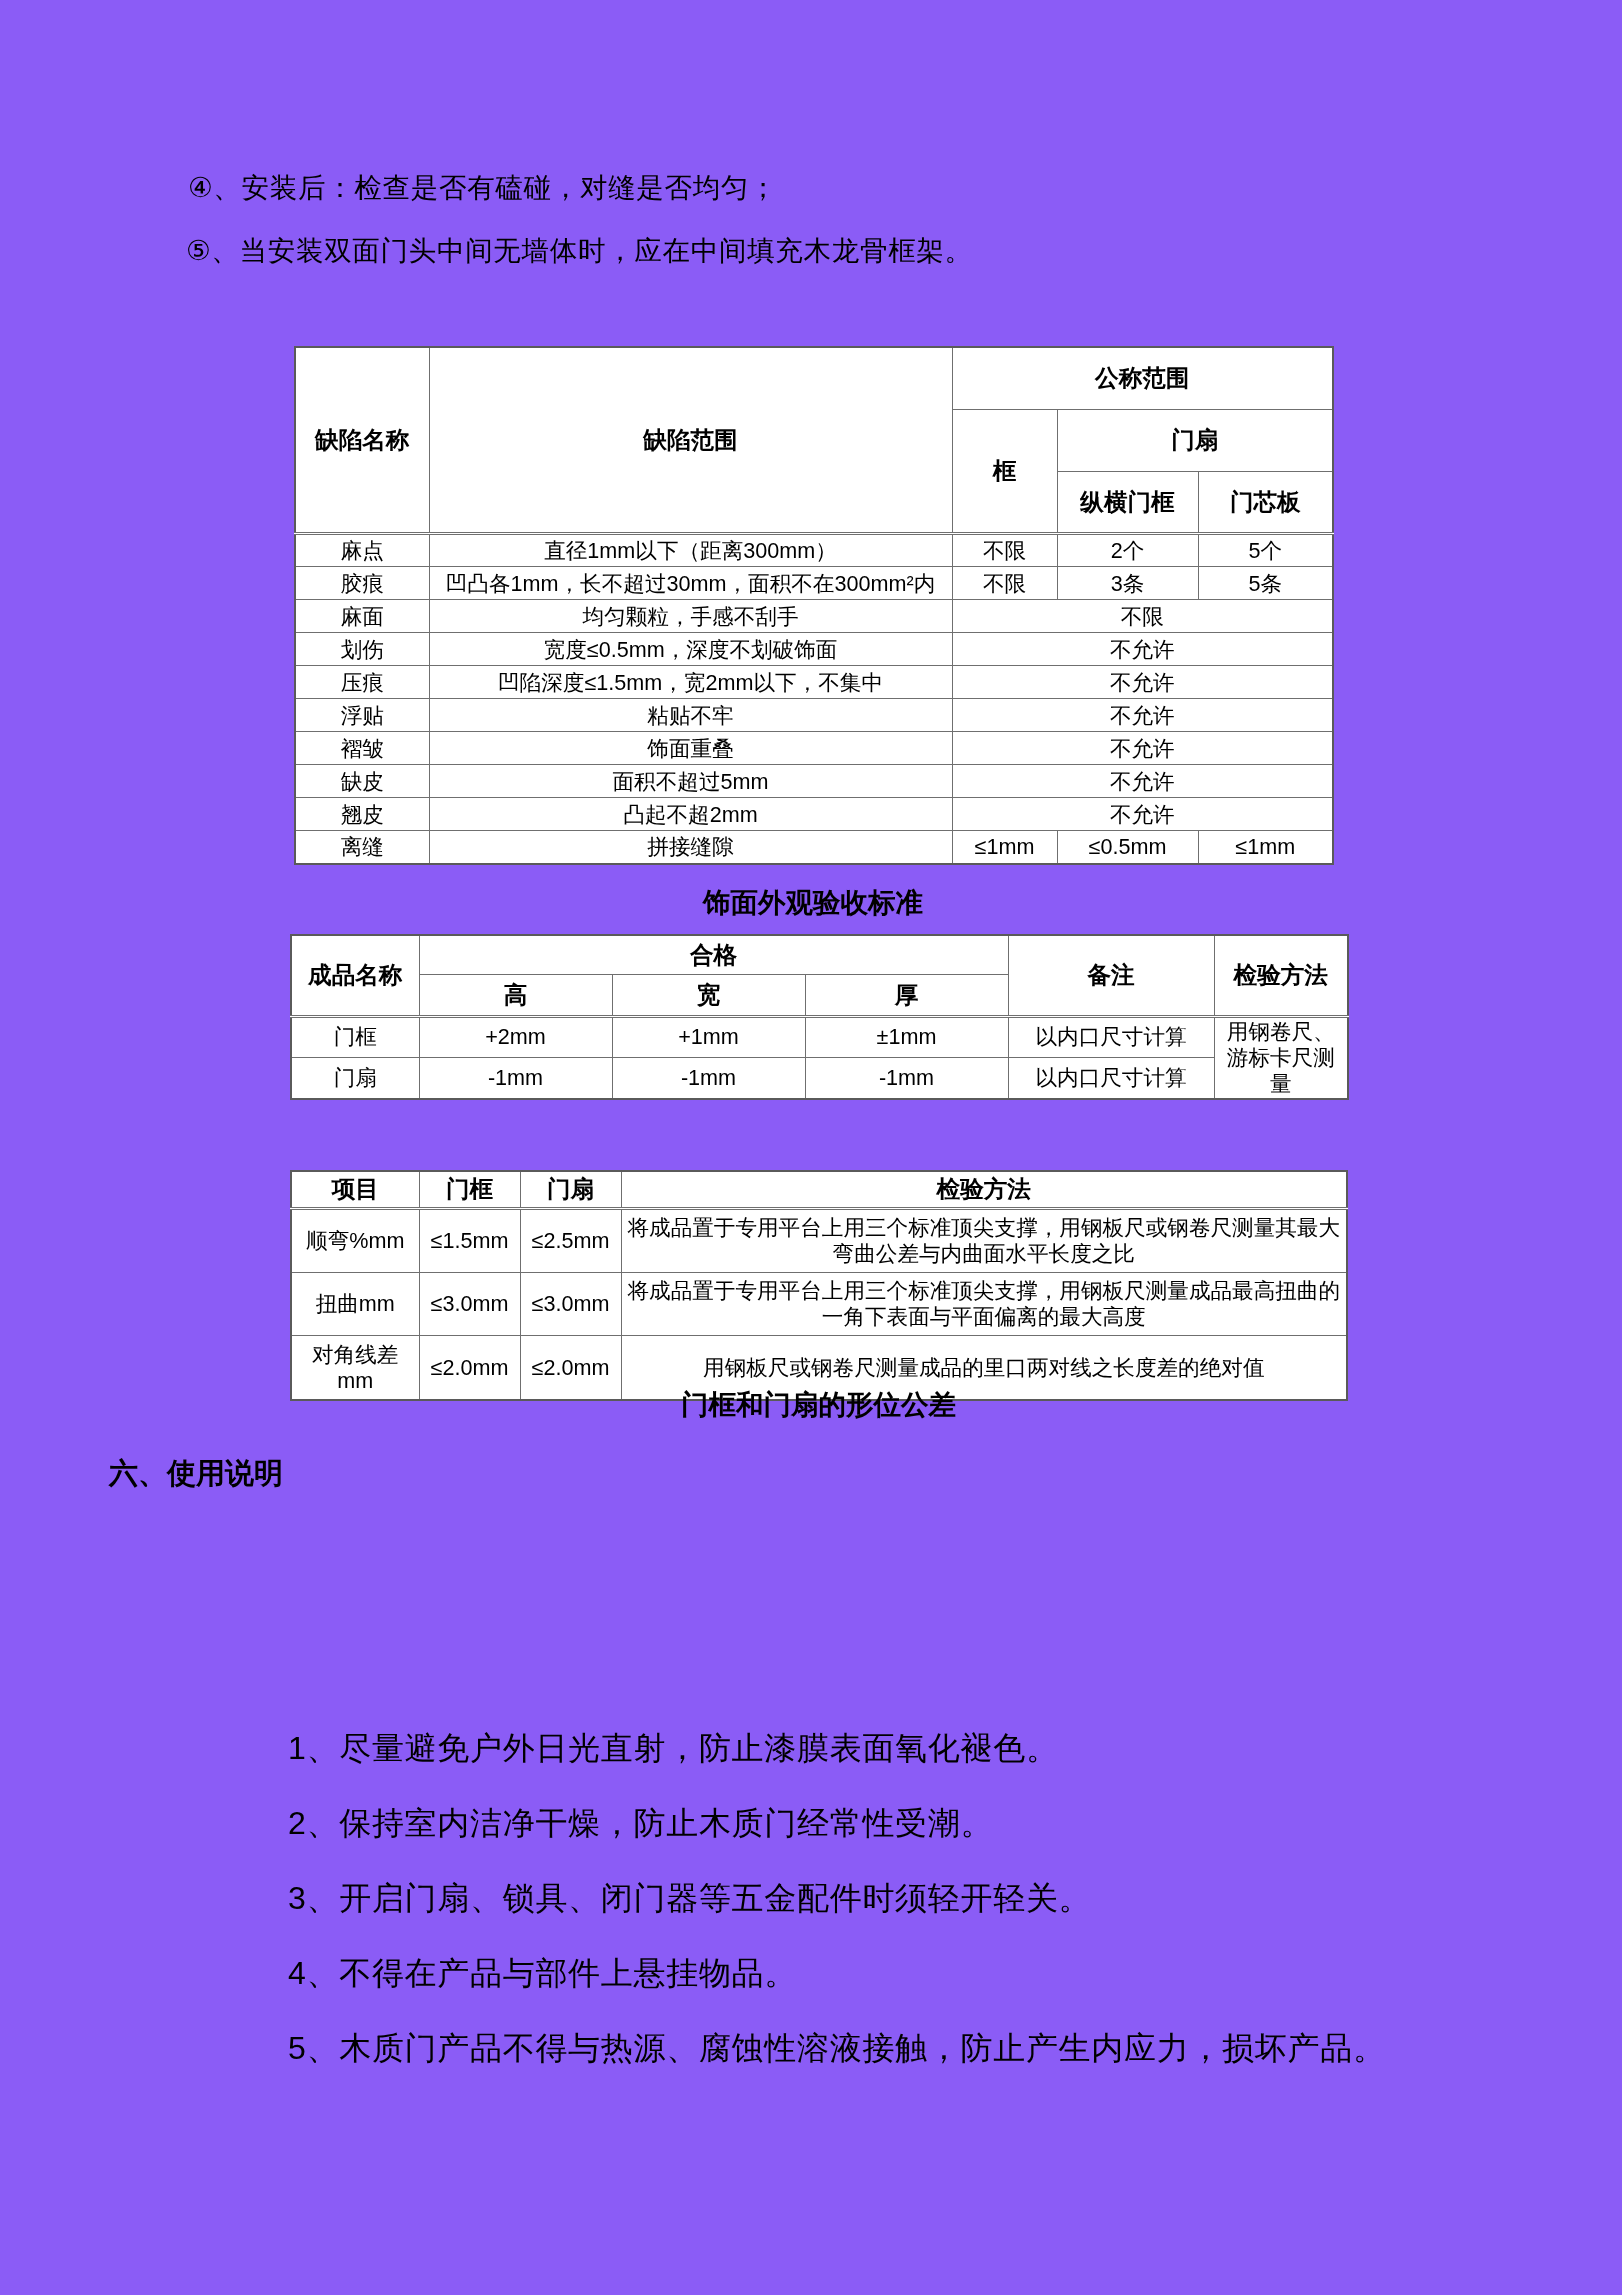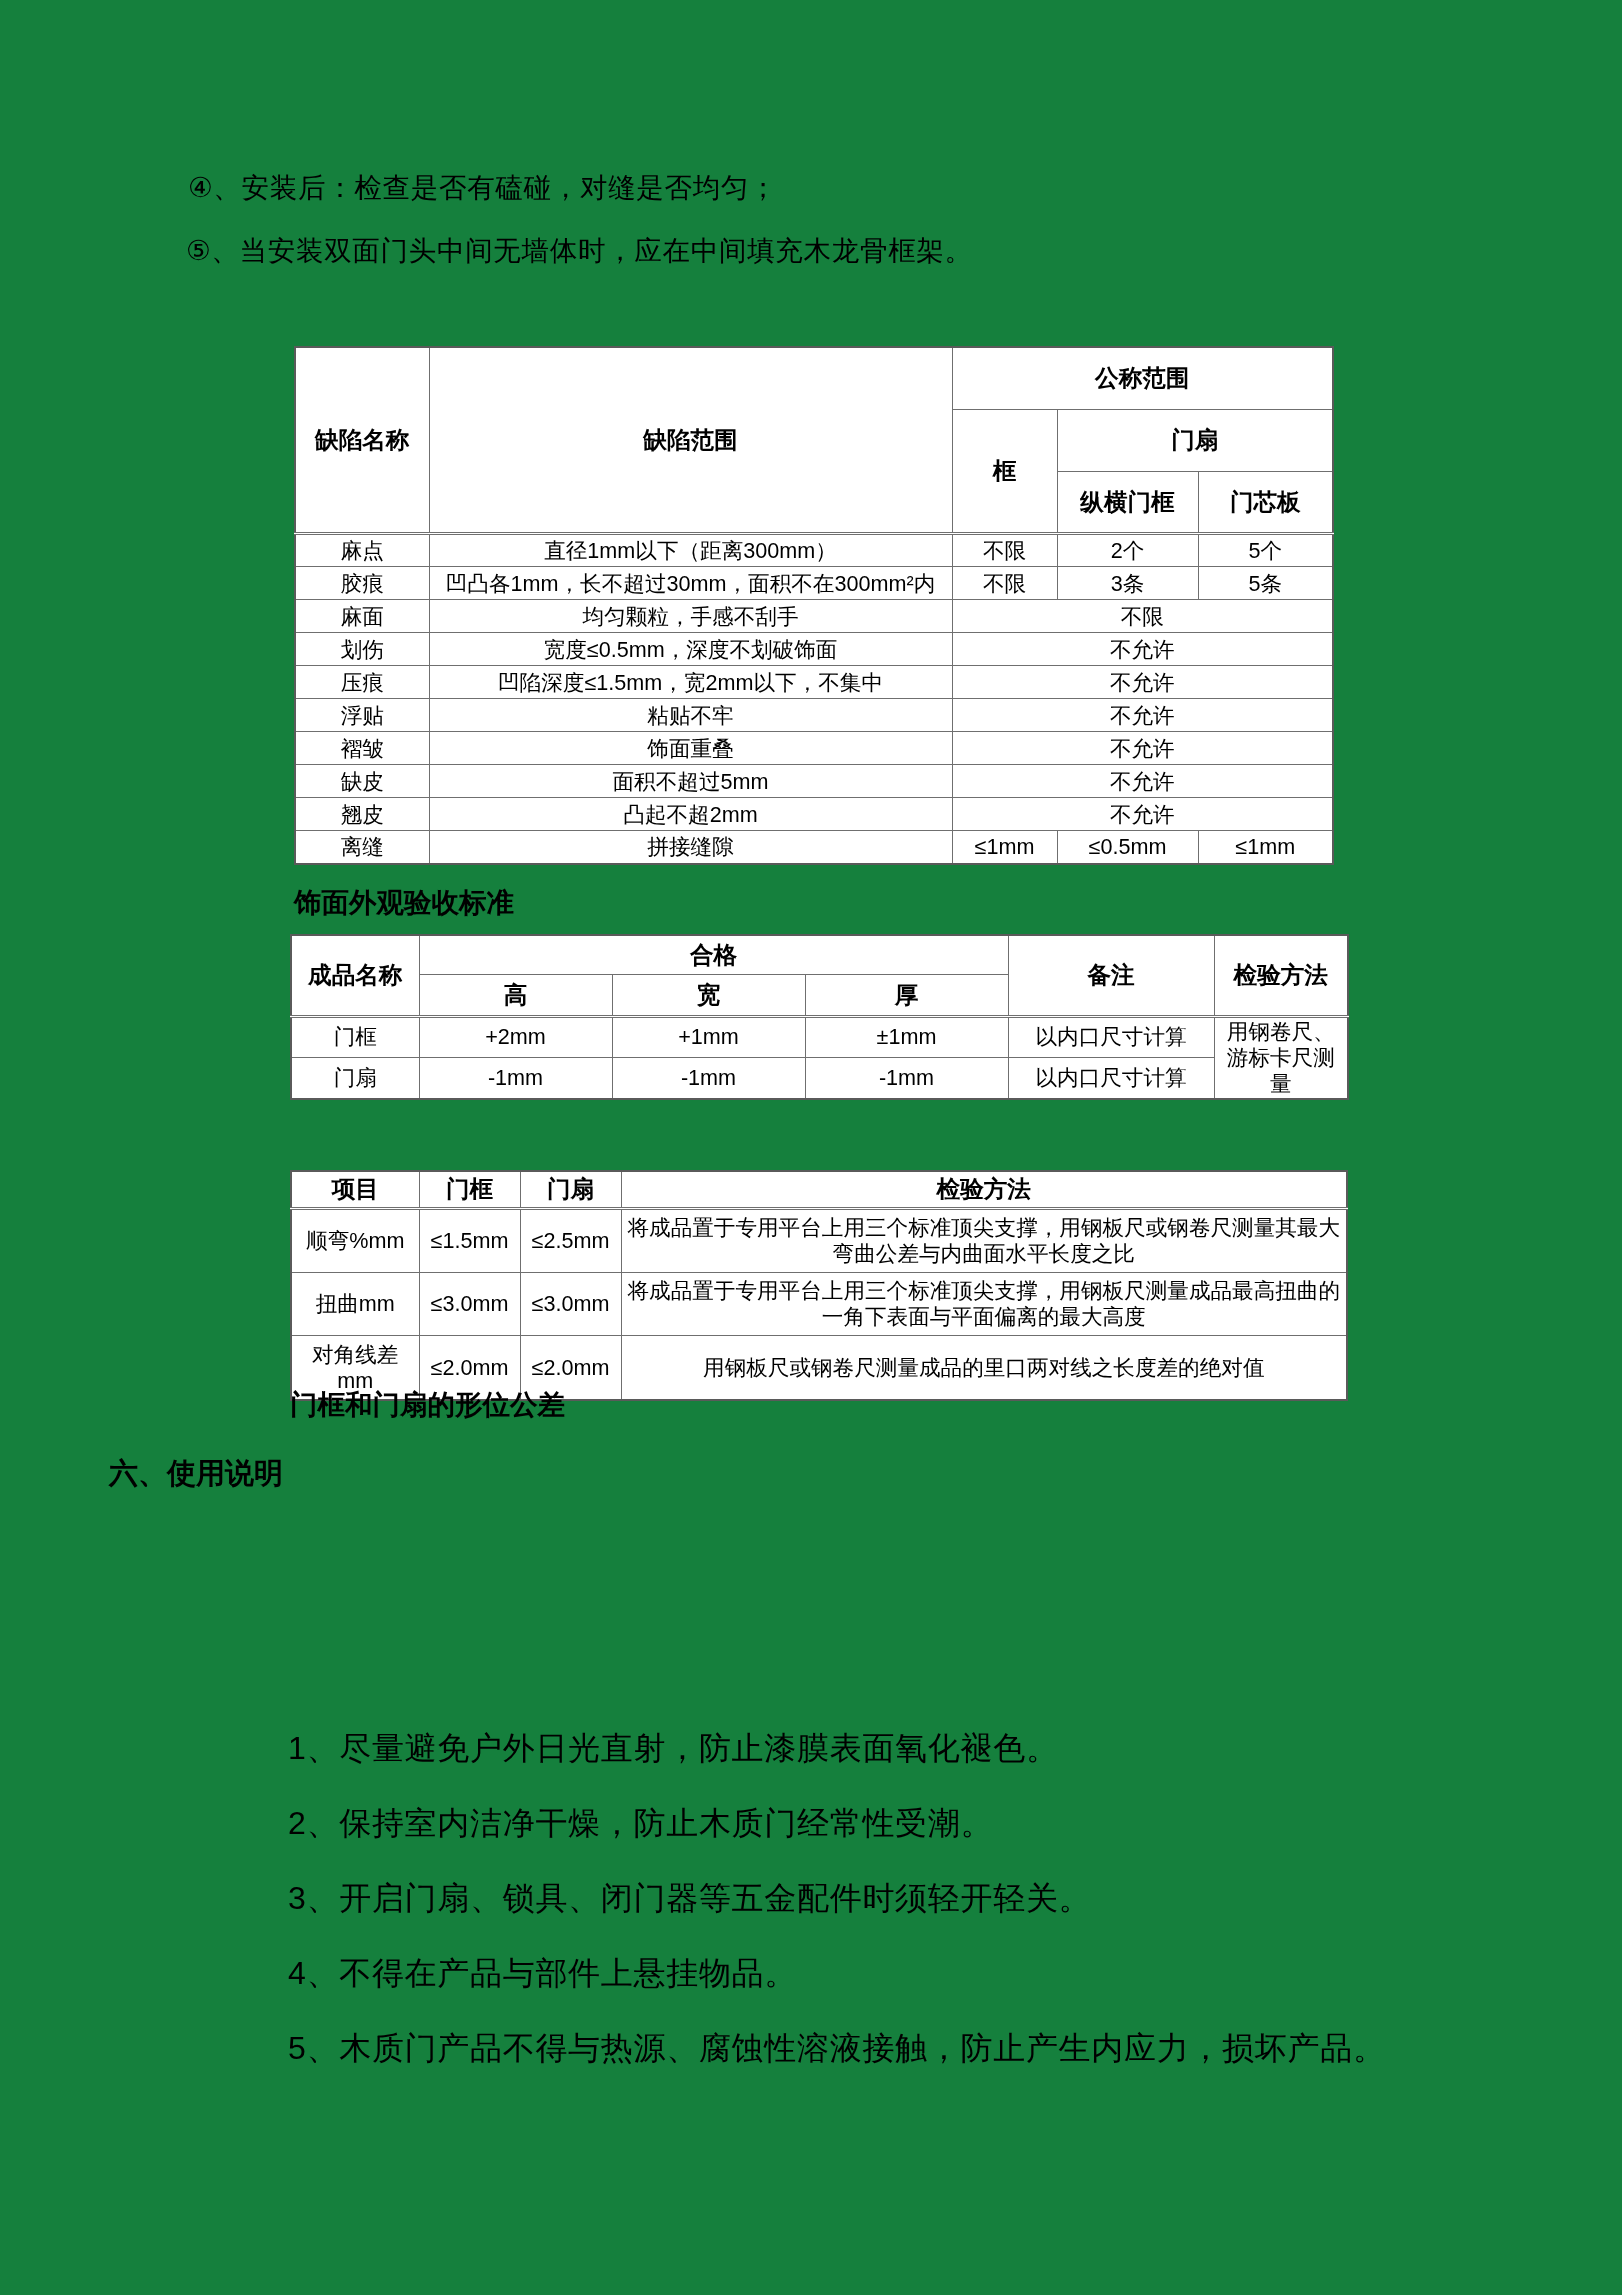--- a/index.html
+++ b/index.html
@@ -1,17 +1,17 @@
 <!DOCTYPE html>
 <html style="font-size:10.5px"><head>
 <meta charset="utf-8">
 <style>
   html,body{margin:0;padding:0;background:#ffffff;}
   body{width:1623px;height:2295px;font-family:"Liberation Sans","DejaVu Sans",sans-serif;color:#000;}
-  .page{position:relative;width:1622px;height:2295px;background:#15803d;overflow:hidden;text-decoration:underline;}
+  .page{position:relative;width:1622px;height:2295px;background:#8b5cf6;overflow:hidden;text-decoration:underline;}
 
   .intro-line{position:absolute;font-size:27.5px;line-height:34px;letter-spacing:0.7px;white-space:nowrap;}
   #intro-1{left:188px;top:171px;}
   #intro-2{left:186px;top:234px;}
 
   .table-wrap{position:absolute;}
   #t1{left:294px;top:346px;}
   #t2{left:290px;top:934px;}
   #t3{left:290px;top:1170px;}
 
@@ -31,21 +31,21 @@
   #t2 table{width:1057px;}
   #t2 thead tr.h1{height:39px;}
   #t2 thead tr.h2{height:42px;}
   #t2 tbody tr{height:34px;}
   #t2 tbody td{line-height:26px;}
 
   #t3 table{width:1057px;}
   #t3 thead tr{height:36px;}
   #t3 tbody td{line-height:26px;padding-top:5.2px;padding-bottom:5.2px;}
 
-  .table-caption{position:absolute;text-align:left;font-weight:bold;font-size:27.5px;white-space:nowrap;}
+  .table-caption{position:absolute;text-align:center;font-weight:bold;font-size:27.5px;white-space:nowrap;}
   #caption-1{left:294px;top:885px;width:1038px;}
   #caption-2{left:290px;top:1112px;width:1057px;}
   #caption-3{left:290px;top:1387px;width:1057px;}
 
   .section-heading{position:absolute;left:109px;top:1454px;font-size:29px;font-weight:bold;white-space:nowrap;}
 
   .paragraph{position:absolute;left:288px;top:1526px;width:1237px;font-size:27.5px;}
   .paragraph .para-line{line-height:63px;letter-spacing:1px;white-space:nowrap;}
 
   .usage-list{position:absolute;left:288px;top:1733px;font-size:32px;}

